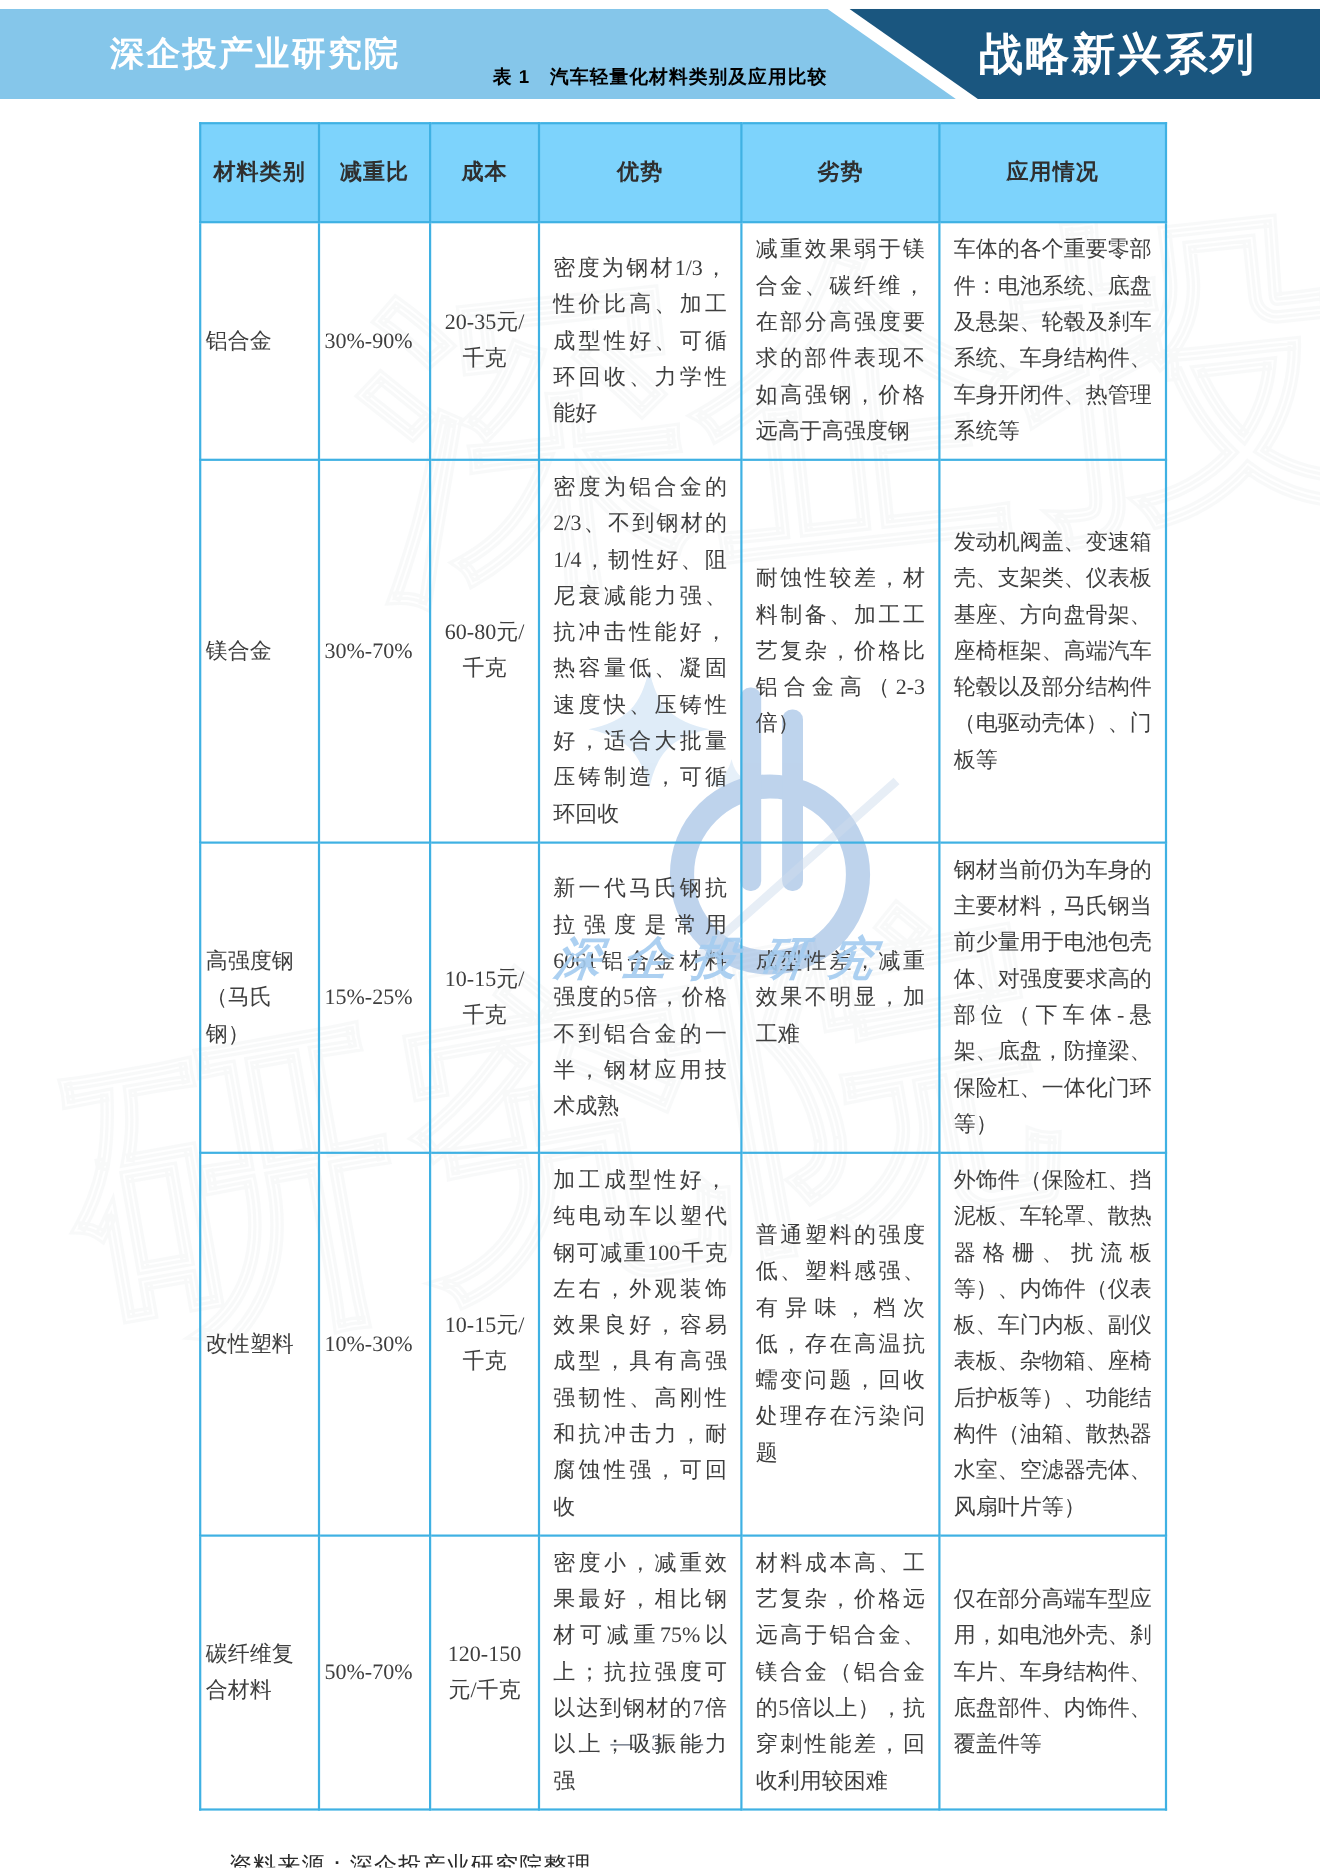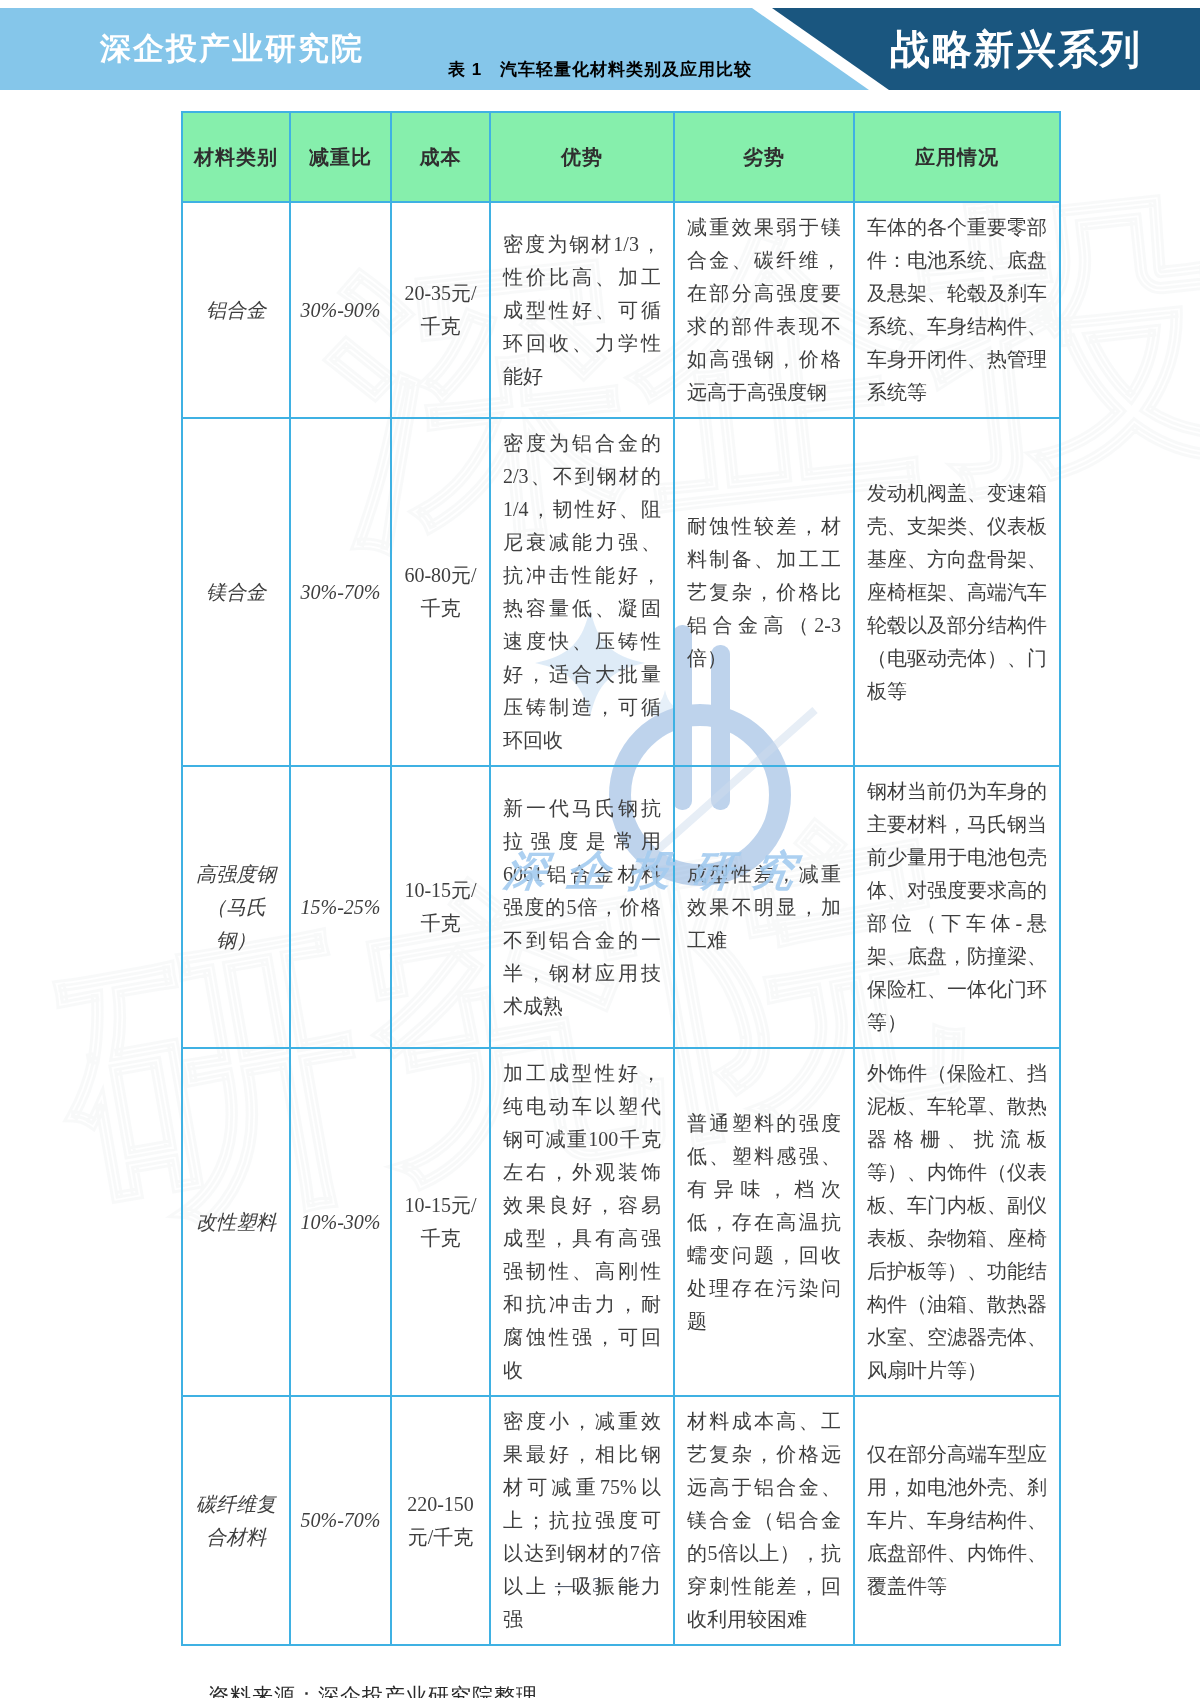--- a/index.html
+++ b/index.html
@@ -69,26 +69,26 @@
     border: 2px solid #3FB1E3;
   }
   table.materials td {
     border: 2px solid #3FB1E3;
     color: #3E3E3E; font-size: 20px; line-height: 1.65;
     vertical-align: middle;
     font-family: "Liberation Serif", serif;
   }
   tr.hdr { height: 90px; }
   tr.hdr td {
-    background: #86efac; font-weight: bold; text-align: center;
+    background: #7dd3fc; font-weight: bold; text-align: center;
     color: #2F2F2F; letter-spacing: 1px;
   }
   tr.r1 { height: 162px; } tr.r2 { height: 213px; } tr.r3 { height: 186px; }
   tr.r4 { height: 253px; } tr.r5 { height: 187px; }
-  td.c-center { text-align: center; padding: 2px 4px; font-style: italic; }
+  td.c-center { text-align: left; padding: 2px 4px; }
   td.c-cost   { text-align: center; padding: 2px 5px; word-break: break-all; }
   td.c-just   { text-align: justify; text-justify: inter-ideograph; padding: 8px 12px; }
 
   
   .src-note {
     position: relative; z-index: 1;
     margin: 36px 0 0 208px;
     font-size: 21px; color: #2A2A2A; letter-spacing: 1px;
   }
   .page-num {
@@ -173,21 +173,21 @@
           <td class="c-center">改性塑料</td>
           <td class="c-center">10%-30%</td>
           <td class="c-cost">10-15元/千克</td>
           <td class="c-just">加工成型性好，纯电动车以塑代钢可减重100千克左右，外观装饰效果良好，容易成型，具有高强强韧性、高刚性和抗冲击力，耐腐蚀性强，可回收</td>
           <td class="c-just">普通塑料的强度低、塑料感强、有异味，档次低，存在高温抗蠕变问题，回收处理存在污染问题</td>
           <td class="c-just">外饰件（保险杠、挡泥板、车轮罩、散热器格栅、扰流板等）、内饰件（仪表板、车门内板、副仪表板、杂物箱、座椅后护板等）、功能结构件（油箱、散热器水室、空滤器壳体、风扇叶片等）</td>
         </tr>
         <tr class="r5">
           <td class="c-center">碳纤维复合材料</td>
           <td class="c-center">50%-70%</td>
-          <td class="c-cost">220-150元/千克</td>
+          <td class="c-cost">120-150元/千克</td>
           <td class="c-just">密度小，减重效果最好，相比钢材可减重75%以上；抗拉强度可以达到钢材的7倍以上；吸振能力强</td>
           <td class="c-just">材料成本高、工艺复杂，价格远远高于铝合金、镁合金（铝合金的5倍以上），抗穿刺性能差，回收利用较困难</td>
           <td class="c-just">仅在部分高端车型应用，如电池外壳、刹车片、车身结构件、底盘部件、内饰件、覆盖件等</td>
         </tr>
       </tbody>
     </table>
   </div>
 
   <div class="src-note">资料来源：深企投产业研究院整理。</div>
 

